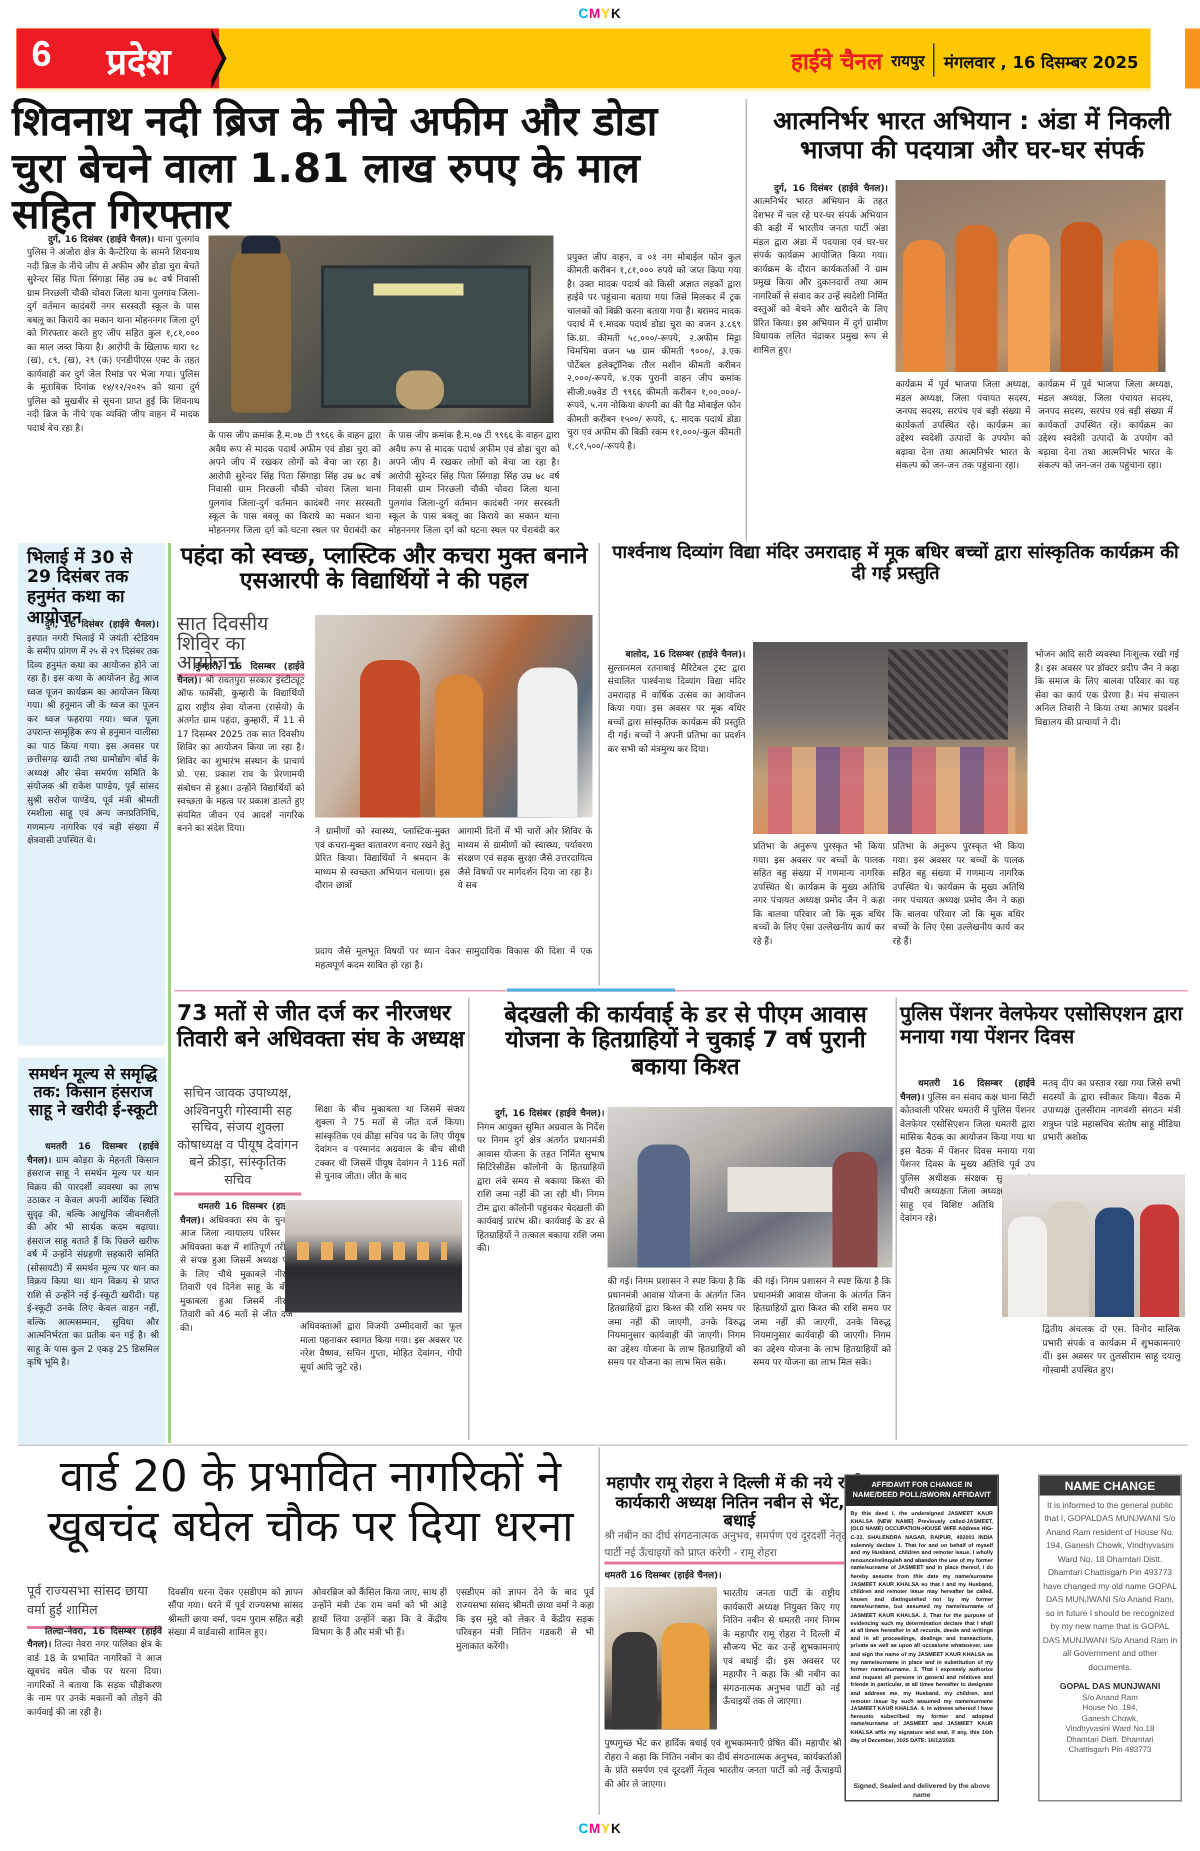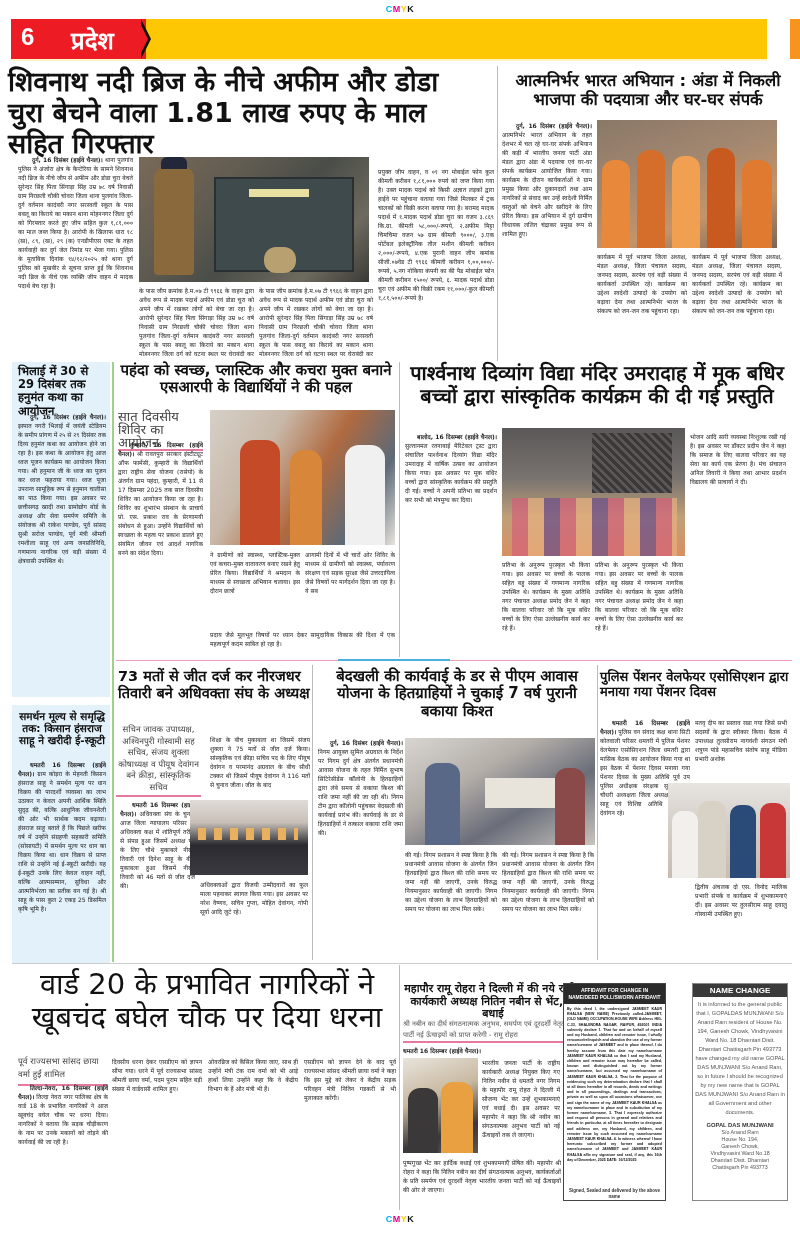--- a/index.html
+++ b/index.html
@@ -40,20 +40,26 @@
   <span class="c">C</span><span class="m">M</span><span class="y">Y</span><span class="k">K</span>
 </div>
 
 <div class="masthead">
   <div class="mast-red">
     <span class="pg">6</span>
     <span class="sec">प्रदेश</span>
   </div>
   <div class="mast-arrow"></div>
   <div class="mast-arrow-inner"></div>
+  <div class="mast-right">
+    <span class="brand">हाईवे चैनल</span>
+    <span class="city">रायपुर</span>
+    <span class="vsep"></span>
+    <span class="date">मंगलवार , 16 दिसम्बर 2025</span>
+  </div>
   <div class="mast-orange"></div>
 </div>
 <div class="mast-shadow"></div>
 
 <div class="headline" style="left:8px;top:66px;width:470px;font-size:27px;">शिवनाथ नदी ब्रिज के नीचे अफीम और डोडा चुरा बेचने वाला 1.81 लाख रुपए के माल सहित गिरफ्तार</div>
 <div class="txt" style="left:18px;top:155px;width:115px;height:200px;text-indent:14px;"><b>दुर्ग, 16 दिसंबर (हाईवे चैनल)।</b> <span>थाना पुलगांव पुलिस ने अंजोरा क्षेत्र के कैन्टेरिया के सामने शिवनाथ नदी ब्रिज के नीचे जीप से अफीम और डोडा चुरा बेचते सुरेन्दर सिंह पिता सिंगाड़ा सिंह उम्र ७८ वर्ष निवासी ग्राम निरछली चौकी चोवरा जिला थाना पुलगांव जिला-दुर्ग वर्तमान कादंबरी नगर सरस्वती स्कूल के पास बबलू का किराये का मकान थाना मोहननगर जिला दुर्ग को गिरफ्तार करते हुए जीप सहित कुल १,८१,००० का माल जब्त किया है। आरोपी के खिलाफ धारा १८ (ख), ८९, (ख), २९ (क) एनडीपीएस एक्ट के तहत कार्यवाही कर दुर्ग जेल रिमांड पर भेजा गया। पुलिस के मुताबिक दिनांक १४/१२/२०२५ को थाना दुर्ग पुलिस को मुखबीर से सूचना प्राप्त हुई कि शिवनाथ नदी ब्रिज के नीचे एक व्यक्ति जीप वाहन में मादक पदार्थ बेच रहा है।</span></div>
 <div class="photo" style="left:139px;top:157px;width:230px;height:125px;background:linear-gradient(135deg,#7a6a58 0%,#5e5a50 35%,#4a4d48 55%,#6e6a5e 80%,#3a3a36 100%);">
   <div style="position:absolute;left:15px;top:8px;width:40px;height:110px;background:#8a6a3c;border-radius:14px 14px 4px 4px;"></div>
   <div style="position:absolute;left:22px;top:0px;width:26px;height:12px;background:#22283a;border-radius:6px 6px 0 0;"></div>
   <div style="position:absolute;left:75px;top:20px;width:140px;height:95px;background:#3e4a4c;border:2px solid #2a3032;"></div>
@@ -96,21 +102,21 @@
   <div style="position:absolute;left:80px;top:40px;width:32px;height:95px;background:#d8873a;border-radius:14px 14px 0 0;"></div>
   <div style="position:absolute;left:135px;top:35px;width:40px;height:100px;background:#f0f0f0;border-radius:14px 14px 0 0;"></div>
 </div>
 <div class="txt" style="left:210px;top:550px;width:90px;height:100px;">ने ग्रामीणों को स्वास्थ्य, प्लास्टिक-मुक्त एवं कचरा-मुक्त वातावरण बनाए रखने हेतु प्रेरित किया। विद्यार्थियों ने श्रमदान के माध्यम से स्वच्छता अभियान चलाया। इस दौरान छात्रों</div>
 <div class="txt" style="left:305px;top:550px;width:90px;height:100px;">आगामी दिनों में भी चारों ओर शिविर के माध्यम से ग्रामीणों को स्वास्थ्य, पर्यावरण संरक्षण एवं सड़क सुरक्षा जैसे उत्तरदायित्व जैसे विषयों पर मार्गदर्शन दिया जा रहा है। ये सब</div>
 <div class="txt" style="left:210px;top:630px;width:185px;height:25px;">प्रदाय जैसे मूलभूत विषयों पर ध्यान देकर सामुदायिक विकास की दिशा में एक महत्वपूर्ण कदम साबित हो रहा है।</div>
 <div class="rule-h" style="left:116px;top:660px;width:282px;"></div>
 
 <div class="rule-v" style="left:399px;top:362px;height:295px;"></div>
 
-<div class="headline" style="left:402px;top:362px;width:390px;font-size:20px;text-align:center;">पार्श्वनाथ दिव्यांग विद्या मंदिर उमरादाह में मूक बधिर बच्चों द्वारा सांस्कृतिक कार्यक्रम की दी गई प्रस्तुति</div>
+<div class="headline" style="left:402px;top:362px;width:390px;font-size:12px;text-align:center;">पार्श्वनाथ दिव्यांग विद्या मंदिर उमरादाह में मूक बधिर बच्चों द्वारा सांस्कृतिक कार्यक्रम की दी गई प्रस्तुति</div>
 <div class="txt" style="left:405px;top:432px;width:92px;height:220px;text-indent:12px;"><b>बालोद, 16 दिसम्बर (हाईवे चैनल)।</b> <span>सुल्तानमल रतनाबाई मैरिटेबल ट्रस्ट द्वारा संचालित पार्श्वनाथ दिव्यांग विद्या मंदिर उमरादाह में वार्षिक उत्सव का आयोजन किया गया। इस अवसर पर मूक बधिर बच्चों द्वारा सांस्कृतिक कार्यक्रम की प्रस्तुति दी गई। बच्चों ने अपनी प्रतिभा का प्रदर्शन कर सभी को मंत्रमुग्ध कर दिया।</span></div>
 <div class="photo" style="left:502px;top:428px;width:183px;height:128px;background:linear-gradient(180deg,#5a5858 0%,#7a7470 40%,#c0a078 70%,#d89060 100%);">
   <div style="position:absolute;left:10px;top:70px;width:165px;height:58px;background:repeating-linear-gradient(90deg,#d4607a 0 16px,#e8b080 16px 32px,#6a4a8a 32px 48px);opacity:0.7;"></div>
   <div style="position:absolute;left:90px;top:5px;width:80px;height:60px;background:repeating-linear-gradient(45deg,#3a3838 0 3px,#5a5656 3px 6px);"></div>
 </div>
 <div class="txt" style="left:502px;top:560px;width:88px;height:95px;">प्रतिभा के अनुरूप पुरस्कृत भी किया गया। इस अवसर पर बच्चों के पालक सहित बहु संख्या में गणमान्य नागरिक उपस्थित थे। कार्यक्रम के मुख्य अतिथि नगर पंचायत अध्यक्ष प्रमोद जैन ने कहा कि बालवा परिवार जो कि मूक बधिर बच्चों के लिए ऐसा उल्लेखनीय कार्य कर रहे हैं।</div>
 <div class="txt" style="left:595px;top:560px;width:88px;height:95px;">प्रतिभा के अनुरूप पुरस्कृत भी किया गया। इस अवसर पर बच्चों के पालक सहित बहु संख्या में गणमान्य नागरिक उपस्थित थे। कार्यक्रम के मुख्य अतिथि नगर पंचायत अध्यक्ष प्रमोद जैन ने कहा कि बालवा परिवार जो कि मूक बधिर बच्चों के लिए ऐसा उल्लेखनीय कार्य कर रहे हैं।</div>
 <div class="txt" style="left:690px;top:432px;width:96px;height:220px;">भोजन आदि सारी व्यवस्था निःशुल्क रखी गई है। इस अवसर पर डॉक्टर प्रदीप जैन ने कहा कि समाज के लिए बालवा परिवार का यह सेवा का कार्य एक प्रेरणा है। मंच संचालन अनिल तिवारी ने किया तथा आभार प्रदर्शन विद्यालय की प्राचार्या ने दी।</div>
 <div class="rule-h" style="left:400px;top:660px;width:392px;"></div>
 <div style="position:absolute;left:338px;top:659px;width:112px;height:2px;background:#4ab0e0;"></div>

